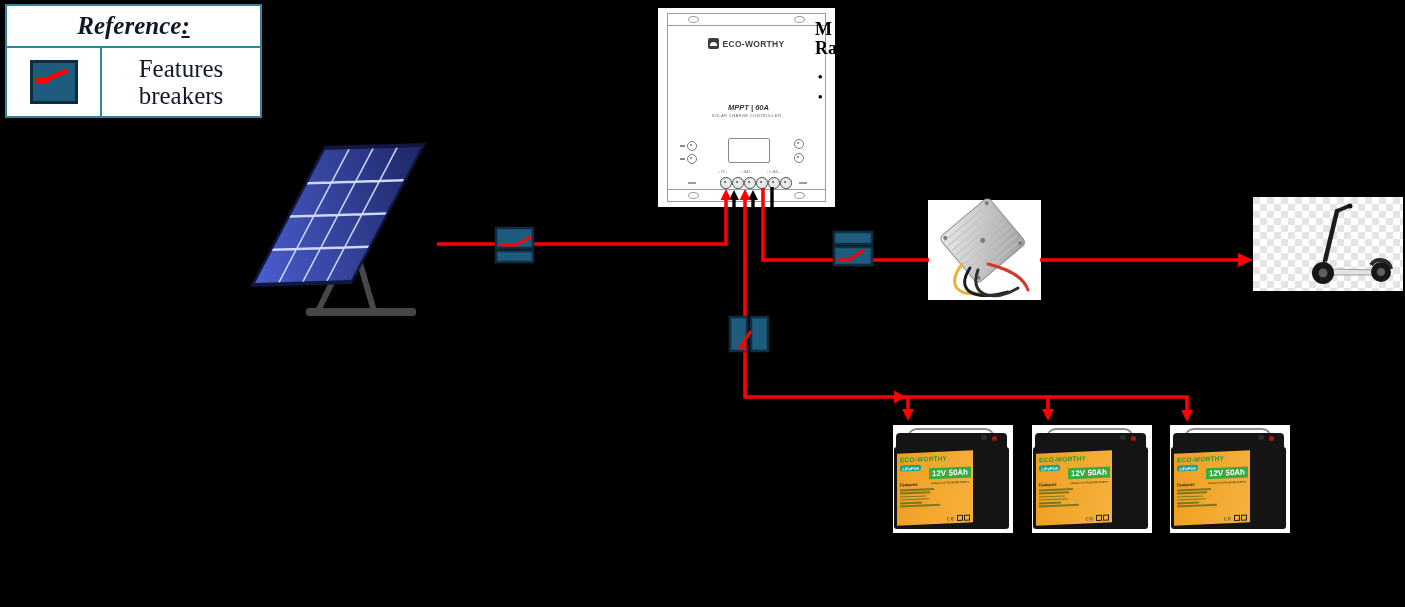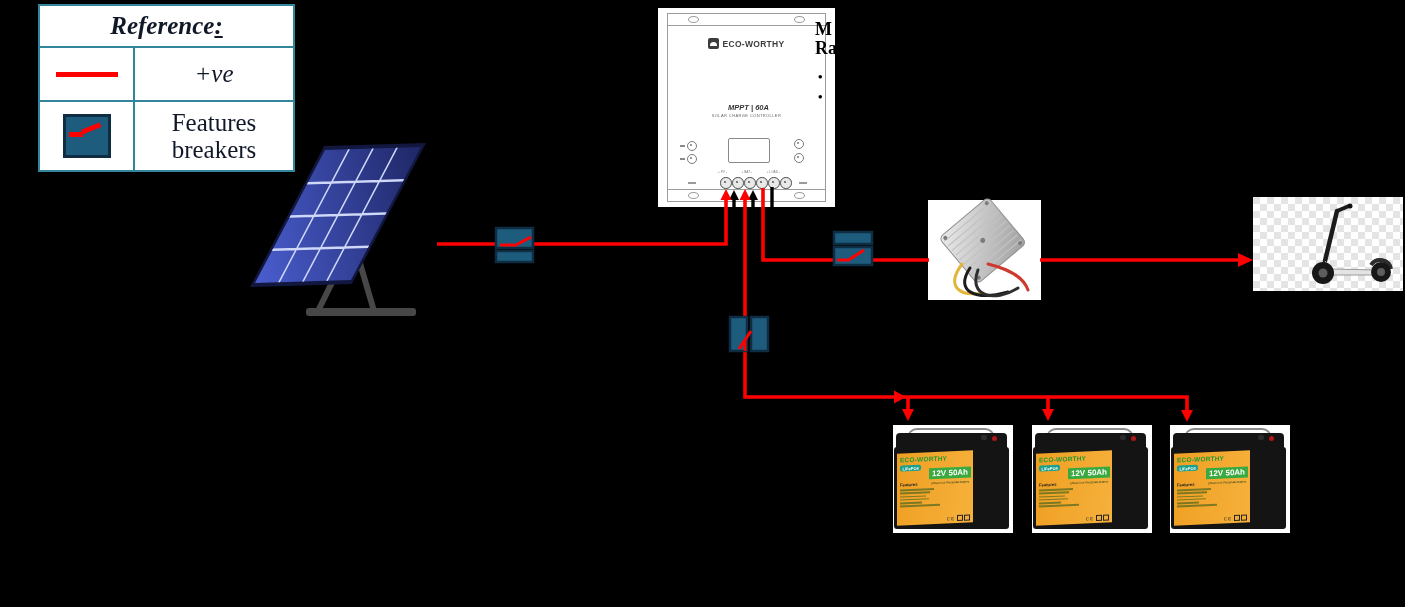--- a/index.html
+++ b/index.html
@@ -1,21 +1,21 @@
 <!DOCTYPE html>
 <html><head>
 <meta charset="utf-8">
 <style>
   html,body{margin:0;padding:0;background:#000;}
   .stage{position:relative;width:1405px;height:607px;background:#000;overflow:hidden;
          font-family:"Liberation Sans",sans-serif;}
 
   
   .legend{position:absolute;left:5px;top:4px;width:253px;background:#fff;
-          border:2.5px solid #31859C;font-family:"Liberation Serif",serif;color:#101828;margin-left:33px;}
+          border:2.5px solid #31859C;font-family:"Liberation Serif",serif;color:#101828;}
   .legend-header{height:40px;display:flex;align-items:center;justify-content:center;
                  font-size:25px;font-weight:bold;font-style:italic;}
   .legend-header .colon{text-decoration:underline;}
   .legend-row{display:grid;grid-template-columns:95px 1fr;border-top:2px solid #31859C;}
   .legend-sym{border-right:2px solid #31859C;display:flex;align-items:center;justify-content:center;}
   .legend-lab{display:flex;align-items:center;justify-content:center;text-align:center;
               font-size:25px;line-height:1.1;}
   .r1{height:52px}.r2{height:48px}.r3{height:68px}
   .lab-italic{font-style:italic;}
   .line-red{width:62px;height:5px;background:#FF0000;}
@@ -85,26 +85,20 @@
 </head>
 <body>
 
 <div class="stage">
 
   <div class="legend">
     <div class="legend-header">
       <span>Reference</span>
         <span class="colon">:</span>
     </div>
-    <div class="legend-row r1">
-      <div class="legend-sym">
-        <div class="line-red"></div>
-      </div>
-      <div class="legend-lab lab-italic">+ve</div>
-    </div>
     <div class="legend-row r3">
       <div class="legend-sym">
         <div class="cb-icon">
             <span class="h"></span>
             <span class="d"></span>
           </div>
       </div>
       <div class="legend-lab">Features breakers</div>
     </div>
   </div>

